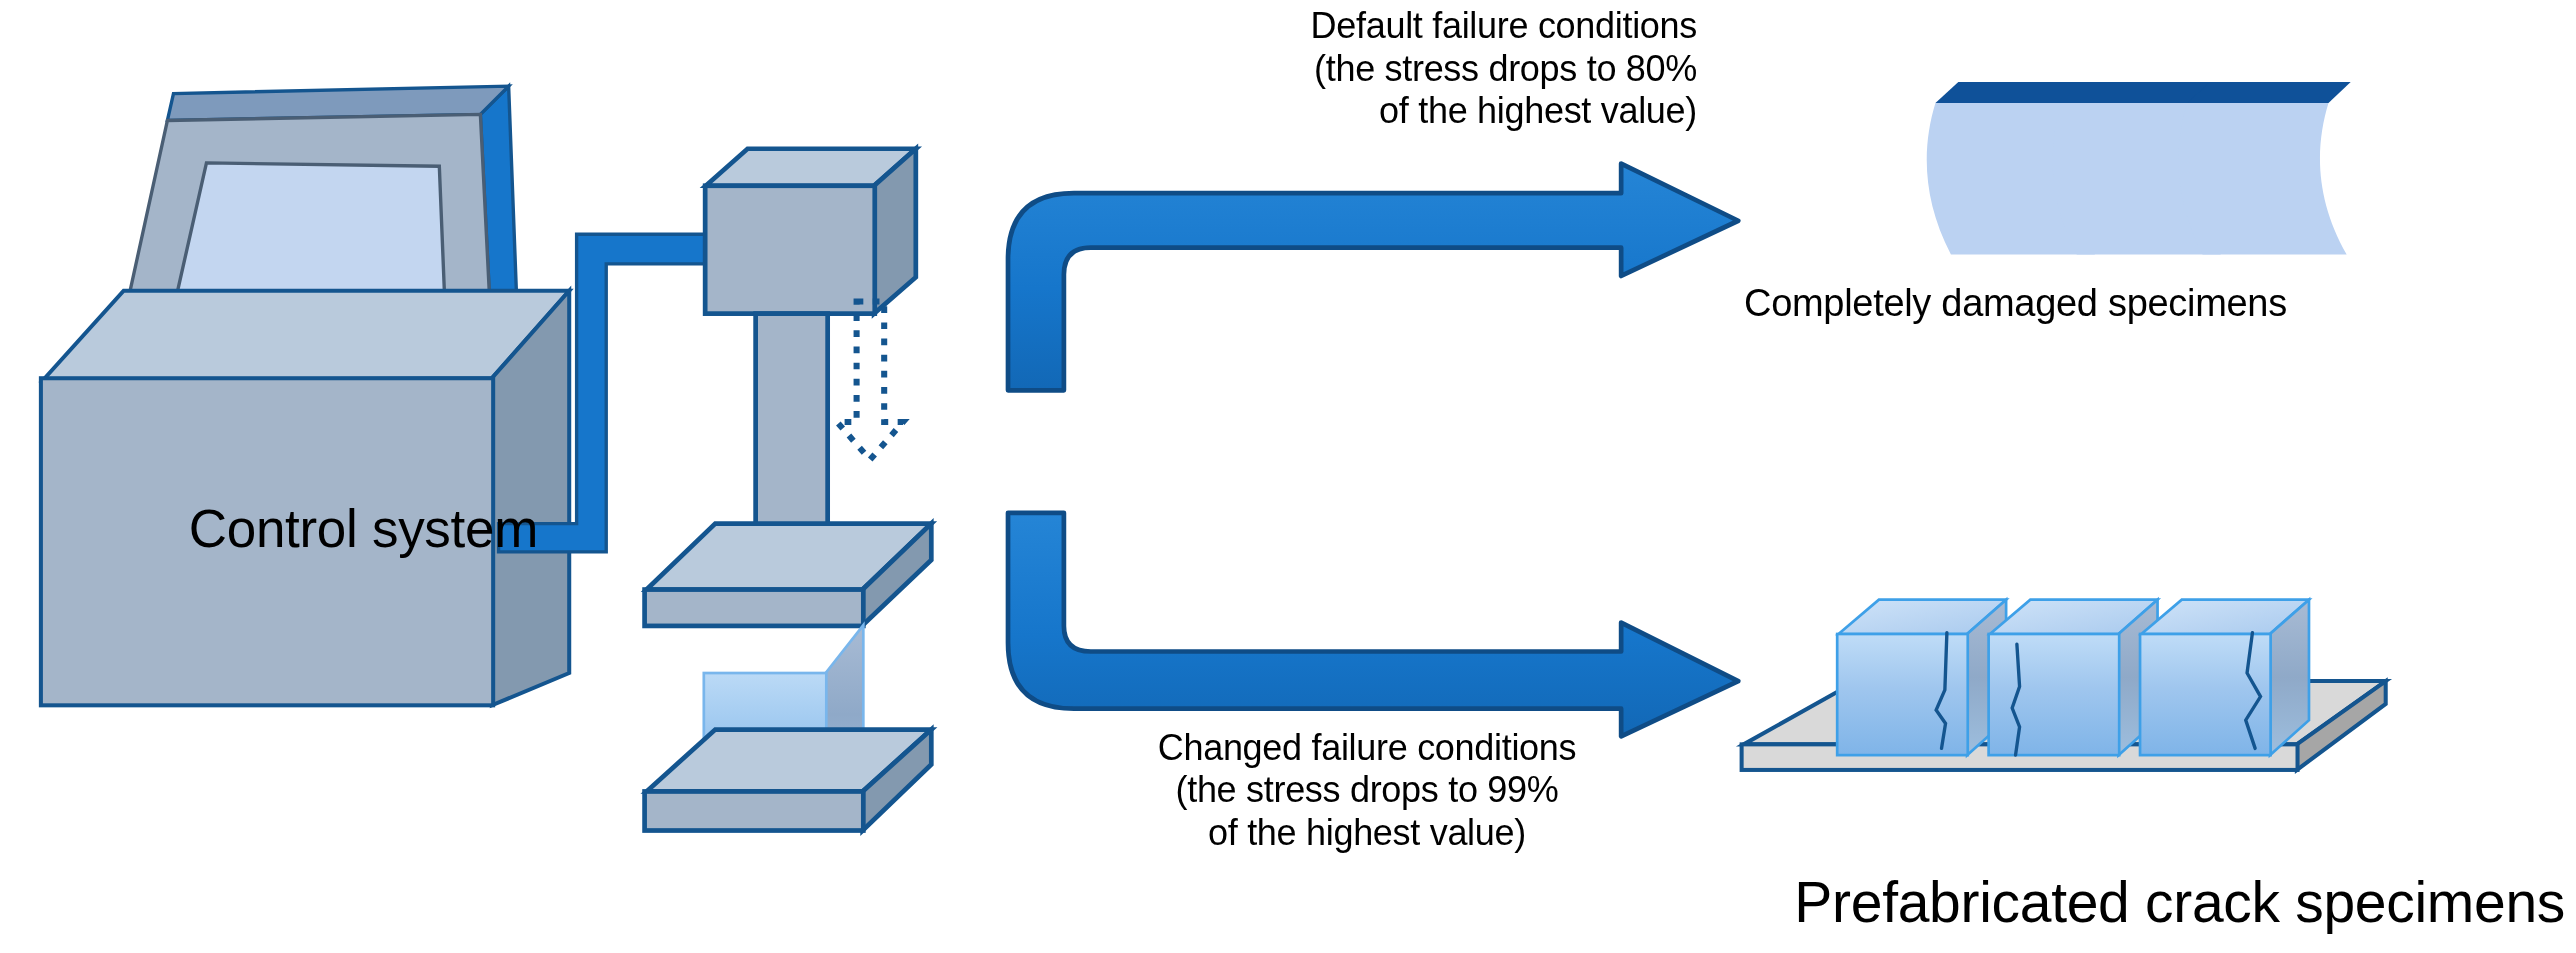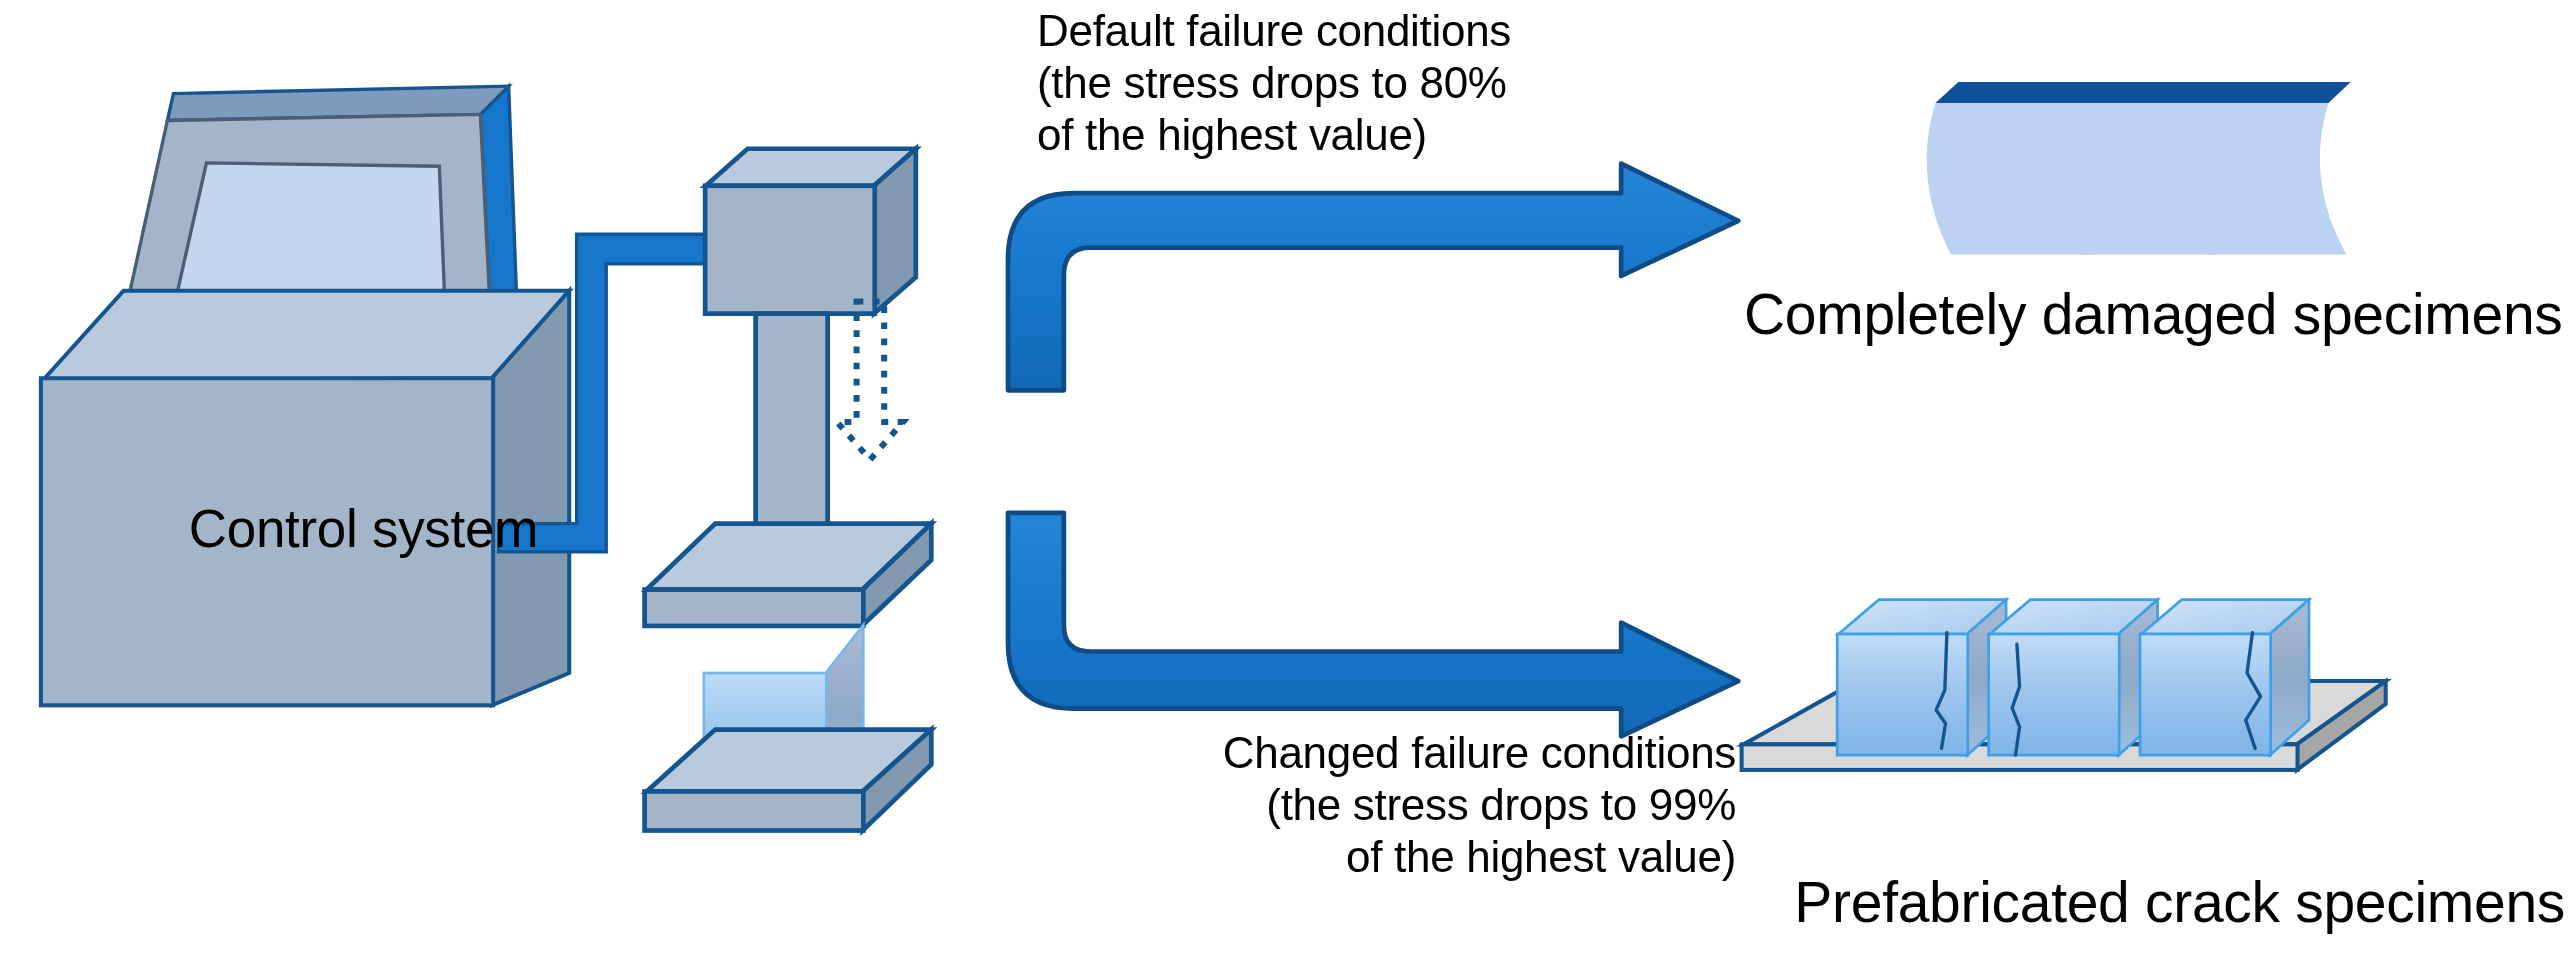--- a/index.html
+++ b/index.html
@@ -41,35 +41,35 @@
     left: 40px;
     top: 498px;
     width: 498px;
     font-size: 53px;
     text-align: right;
   }
   #label-default-conditions {
     left: 1037px;
     top: 5.4px;
     width: 660px;
-    font-size: 44px;
-    text-align: left;
+    font-size: 36px;
+    text-align: right;
   }
   #label-changed-conditions {
-    left: 1076px;
+    left: 1037px;
     top: 727px;
     width: 660px;
-    font-size: 44px;
-    text-align: right;
+    font-size: 36px;
+    text-align: center;
   }
   #label-damaged-specimens {
     left: 1744px;
     top: 281px;
     width: 821px;
-    font-size: 57px;
+    font-size: 38px;
     text-align: left;
   }
   #label-crack-specimens {
     left: 1744px;
     top: 869px;
     width: 821px;
     font-size: 57px;
     text-align: right;
   }
 </style>

